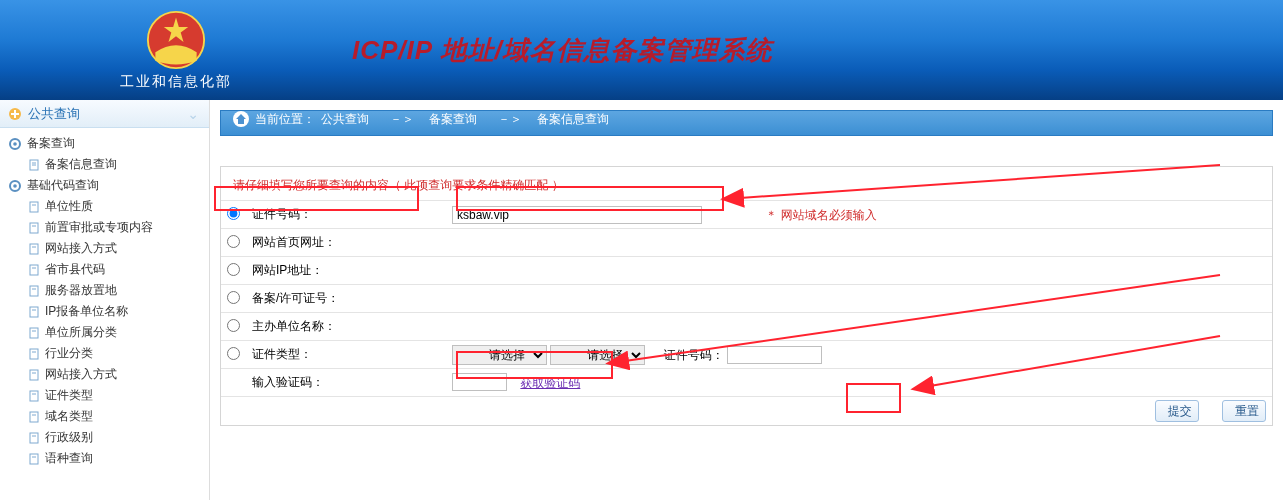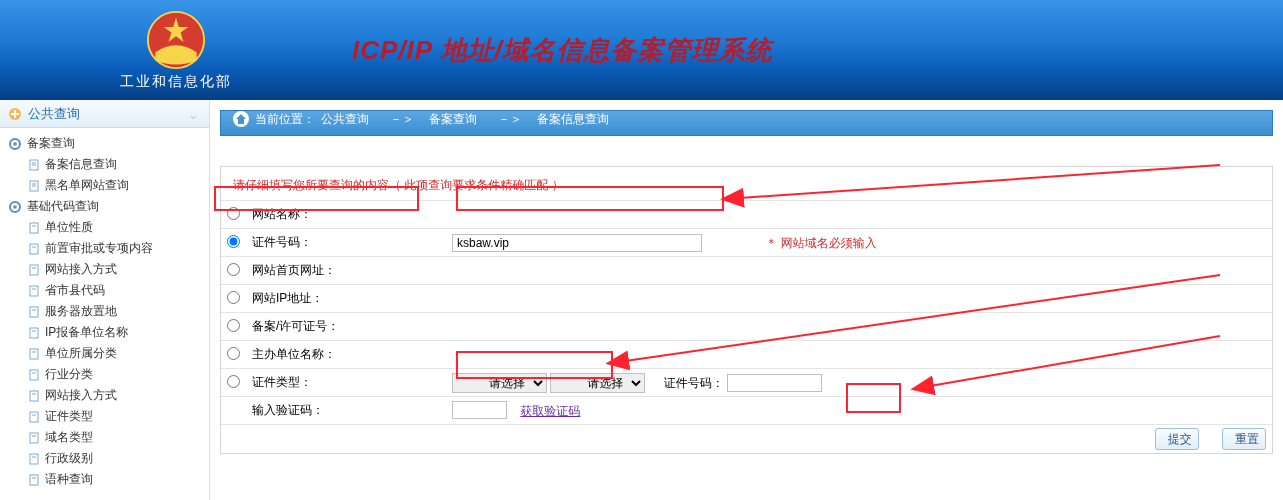--- a/index.html
+++ b/index.html
@@ -115,28 +115,20 @@
         <span>备案查询</span>
       </div>
       <div class="tree-item">
         <svg class="page-icon" viewBox="0 0 12 12">
             <rect x="2" y="1" width="8" height="10" fill="#fff" stroke="#7fa9d0"></rect>
             <line x1="4" y1="4" x2="8" y2="4" stroke="#7fa9d0"></line>
             <line x1="4" y1="6" x2="8" y2="6" stroke="#7fa9d0"></line>
           </svg>
         <span>备案信息查询</span>
       </div>
-      <div class="tree-item">
-        <svg class="page-icon" viewBox="0 0 12 12">
-            <rect x="2" y="1" width="8" height="10" fill="#fff" stroke="#7fa9d0"></rect>
-            <line x1="4" y1="4" x2="8" y2="4" stroke="#7fa9d0"></line>
-            <line x1="4" y1="6" x2="8" y2="6" stroke="#7fa9d0"></line>
-          </svg>
-        <span>黑名单网站查询</span>
-      </div>
 
       <div class="tree-group-title">
         <svg class="gear-icon" viewBox="0 0 14 14">
             <circle cx="7" cy="7" r="5" fill="none" stroke="#5b90c1" stroke-width="2"></circle>
             <circle cx="7" cy="7" r="1.8" fill="#5b90c1"></circle>
           </svg>
         <span>基础代码查询</span>
       </div>
       <div class="tree-item">
           <svg class="page-icon" viewBox="0 0 12 12">
@@ -244,25 +236,20 @@
       <span style="margin:0 15px">－＞</span>
       <span>备案查询</span>
       <span style="margin:0 15px">－＞</span>
       <span>备案信息查询</span>
     </div>
 
     <div class="form-panel">
       <div class="form-hint">请仔细填写您所要查询的内容（ 此项查询要求条件精确匹配 ）</div>
       <table class="form-table">
         <tbody>
-            <tr>
-          <td class="col-radio"><input type="radio" name="q" style=""></td>
-          <td class="col-label">网站名称：</td>
-          <td class="col-input"></td>
-        </tr>
         <tr>
           <td class="col-radio"><input type="radio" name="q" checked="" style=""></td>
           <td class="col-label">证件号码：</td>
           <td class="col-input">
             <input class="txt-in" type="text" value="ksbaw.vip" style="">
             <span class="note-txt">＊ 网站域名必须输入</span>
           </td>
         </tr>
         <tr>
           <td class="col-radio"><input type="radio" name="q" style=""></td>

